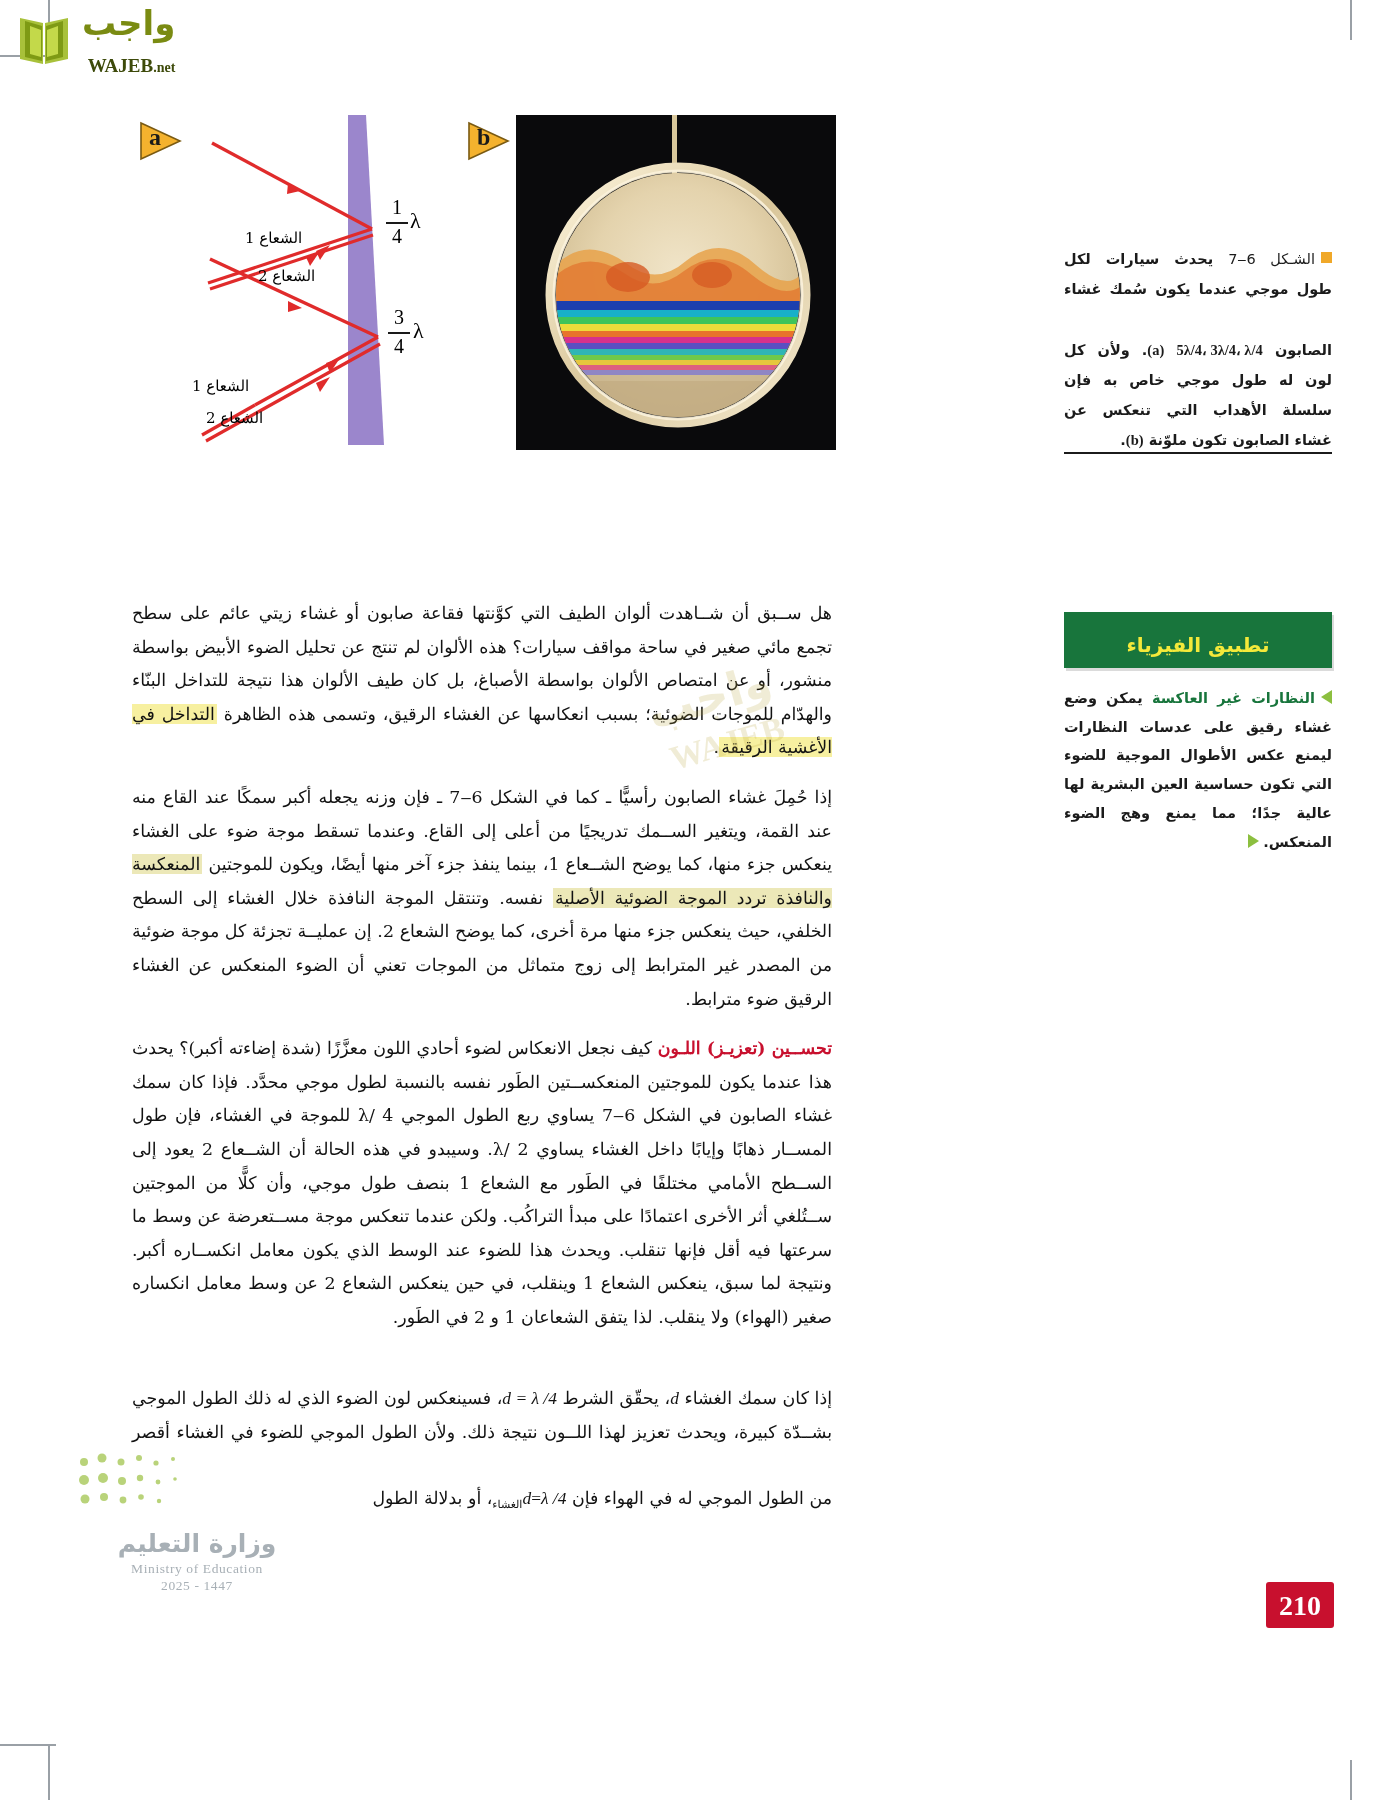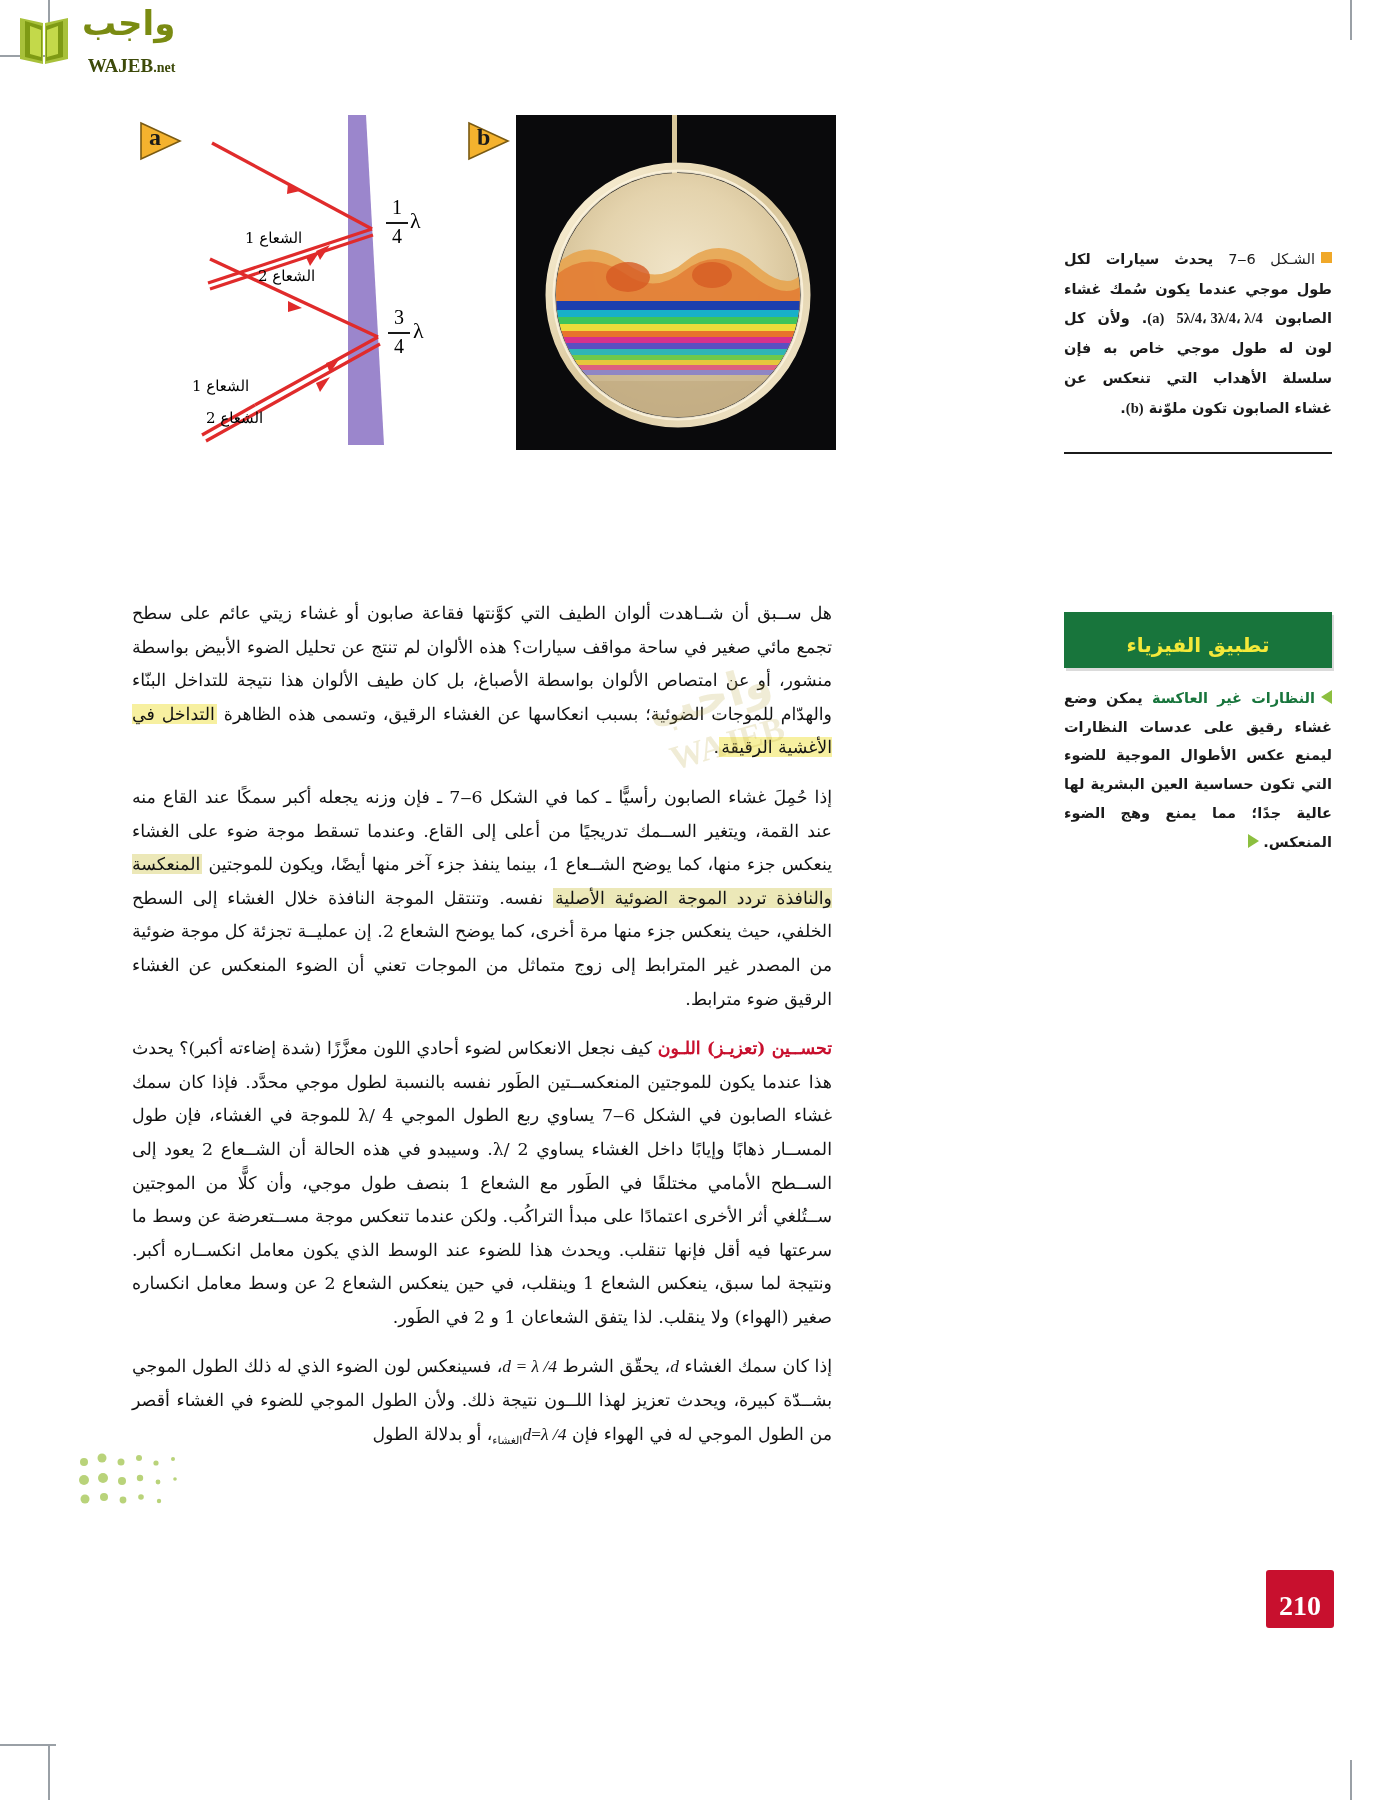--- a/index.html
+++ b/index.html
@@ -77,21 +77,21 @@
     position:absolute;right:564px;top:597px;width:700px;
     direction:rtl;text-align:justify;
     font-family:"DejaVu Serif",serif;
     font-size:17.4px;line-height:1.93;color:#121212;
   }
   .body-col p{margin:0 0 16px 0;text-align:justify;text-justify:inter-word;}
   .hl{background:#f7f0a0;padding:0 2px;}
   .hl2{background:#ece8b8;padding:0 2px;}
   .bold{font-weight:normal;}
   .red{color:#c8102e;font-weight:bold;}
-  .ltr{direction:ltr;unicode-bidi:isolate;display:inline-block;font-family:"Liberation Serif",serif;}
+  .ltr{direction:ltr;unicode-bidi:isolate;display:inline-block;font-family:"Liberation Serif",serif;margin-top:32px;}
   .ital{font-style:italic;}
 
   
   .app-box{position:absolute;right:64px;top:612px;width:268px;}
   .app-head{
     background:#18753c;color:#f4e93a;
     font-family:"DejaVu Sans",sans-serif;font-weight:bold;
     font-size:20px;text-align:center;padding:21px 0 11px;
     box-shadow:2px 3px 0 rgba(0,0,0,.14);
     letter-spacing:0;
@@ -126,21 +126,21 @@
   .moe-yr{
     font-family:"Liberation Serif",serif;font-size:13.5px;color:#a8b0b6;
     text-align:center;direction:ltr;margin-top:1px;letter-spacing:.6px;
   }
   .moe-dots{position:absolute;left:76px;bottom:286px;width:110px;height:62px;}
 
   .pagenum{
     position:absolute;right:62px;bottom:172px;
     background:#c8102e;color:#ffffff;
     font-family:"Liberation Serif",serif;font-weight:bold;font-size:28px;
-    padding:20px 13px 6px;border-radius:3px;direction:ltr;
+    padding:8px 13px 6px;border-radius:3px;direction:ltr;
   }
 
   
   .wm{
     position:absolute;left:430px;top:700px;width:360px;height:150px;
     transform:rotate(-16deg);opacity:.20;pointer-events:none;
     font-family:"DejaVu Sans",sans-serif;font-weight:bold;color:#b8a33a;
   }
   .wm .l1{font-size:46px;}
   .wm .l2{font-size:34px;margin-top:4px;font-family:"Liberation Serif",serif;}
@@ -339,16 +339,21 @@
           <circle cx="99" cy="27" r="1.8"></circle>
         <circle cx="9" cy="47" r="4.5"></circle>
           <circle cx="28" cy="45" r="4"></circle>
           <circle cx="47" cy="48" r="3.4"></circle>
         <circle cx="65" cy="45" r="2.8"></circle>
           <circle cx="83" cy="49" r="2.2"></circle>
       </g>
     </svg>
   </div>
 
+  <div class="moe">
+    <div class="moe-ar">وزارة التعليم</div>
+    <div class="moe-en">Ministry of Education</div>
+    <div class="moe-yr">2025 - 1447</div>
+  </div>
 
   <div class="pagenum">210</div>
 
 </div>
 
 </body></html>

